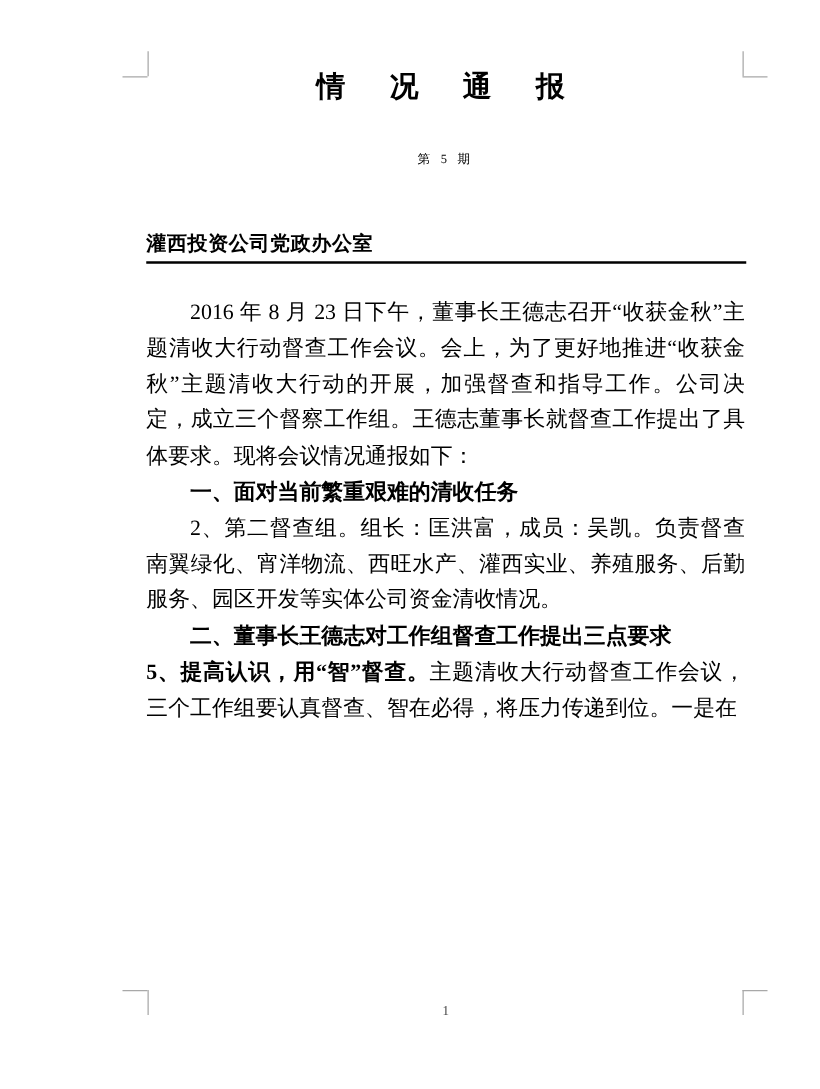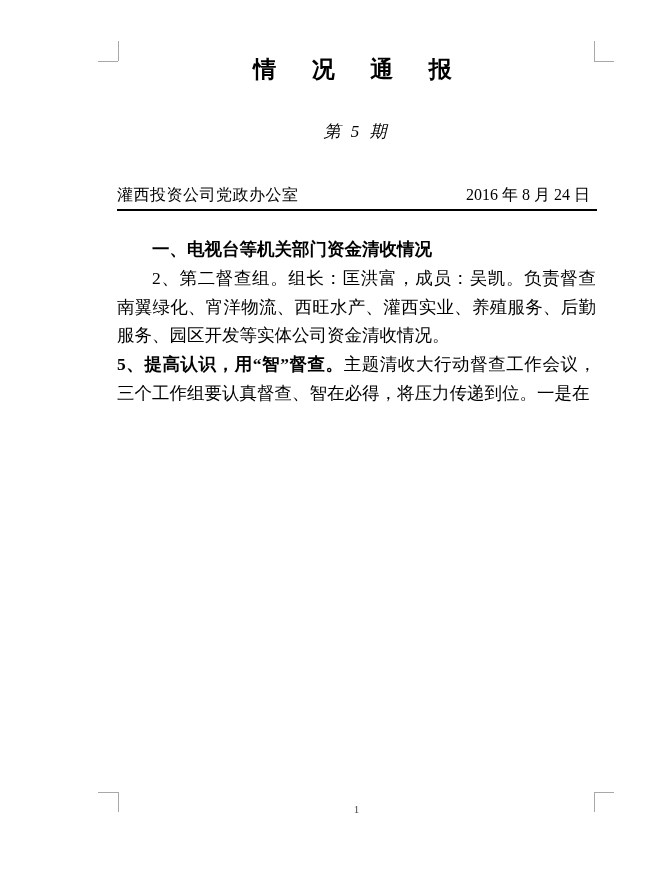--- a/index.html
+++ b/index.html
@@ -40,35 +40,34 @@
     font-weight: bold;
     letter-spacing: 8px;
     white-space: pre;
   }
   .issue {
     position: absolute;
     top: 120px;
     left: 93px;
     width: 479px;
     text-align: center;
-    font-size: 17px;
+    font-size: 10px;
     letter-spacing: 3px;
     white-space: pre;
-    font-style: italic;
   }
   .header-row {
     position: absolute;
     top: 185px;
     left: 93px;
     width: 479px;
     display: flex;
     justify-content: space-between;
     align-items: flex-end;
     font-size: 16px;
-    font-weight: normal;
+    font-weight: bold;
   }
   .header-row .org { letter-spacing: 0.5px; }
   .header-row .date { padding-right: 6px; }
   .divider {
     position: absolute;
     top: 209px;
     left: 93px;
     width: 480px;
     height: 2px;
     background: #000;
@@ -121,26 +120,27 @@
       <span class="h"></span>
       <span class="v"></span>
     </div>
 
   <div class="doc-title">情  况  通  报</div>
 
   <div class="issue">第 5 期</div>
 
   <div class="header-row">
     <span class="org">灌西投资公司党政办公室</span>
-    <span class="date">2016 年 8 月 24 日</span>
   </div>
 
   <div class="divider"></div>
 
   <div class="doc-body" id="doc-body">
-      <p class="para heading indent"><span class="bold">一、电视台等机关部门资金清收情况</span></p>
+      <p class="para body indent"><span>2016 年 8 月 23 日下午，董事长王德志召开“收获金秋”主题清收大行动督查工作会议。会上，为了更好地推进“收获金秋”主题清收大行动的开展，加强督查和指导工作。公司决定，成立三个督察工作组。王德志董事长就督查工作提出了具体要求。现将会议情况通报如下：</span></p>
+      <p class="para heading indent"><span class="bold">一、面对当前繁重艰难的清收任务</span></p>
       <p class="para body indent"><span>2、第二督查组。组长：匡洪富，成员：吴凯。负责督查南翼绿化、宵洋物流、西旺水产、灌西实业、养殖服务、后勤服务、园区开发等实体公司资金清收情况。</span></p>
+      <p class="para heading indent"><span class="bold">二、董事长王德志对工作组督查工作提出三点要求</span></p>
       <p class="para body no-indent"><span class="bold">5、提高认识，用“智”督查。</span><span>主题清收大行动督查工作会议，三个工作组要认真督查、智在必得，将压力传递到位。一是在</span></p>
     </div>
 
   <div class="page-number">1</div>
 
 </div>
 
 </body></html>

